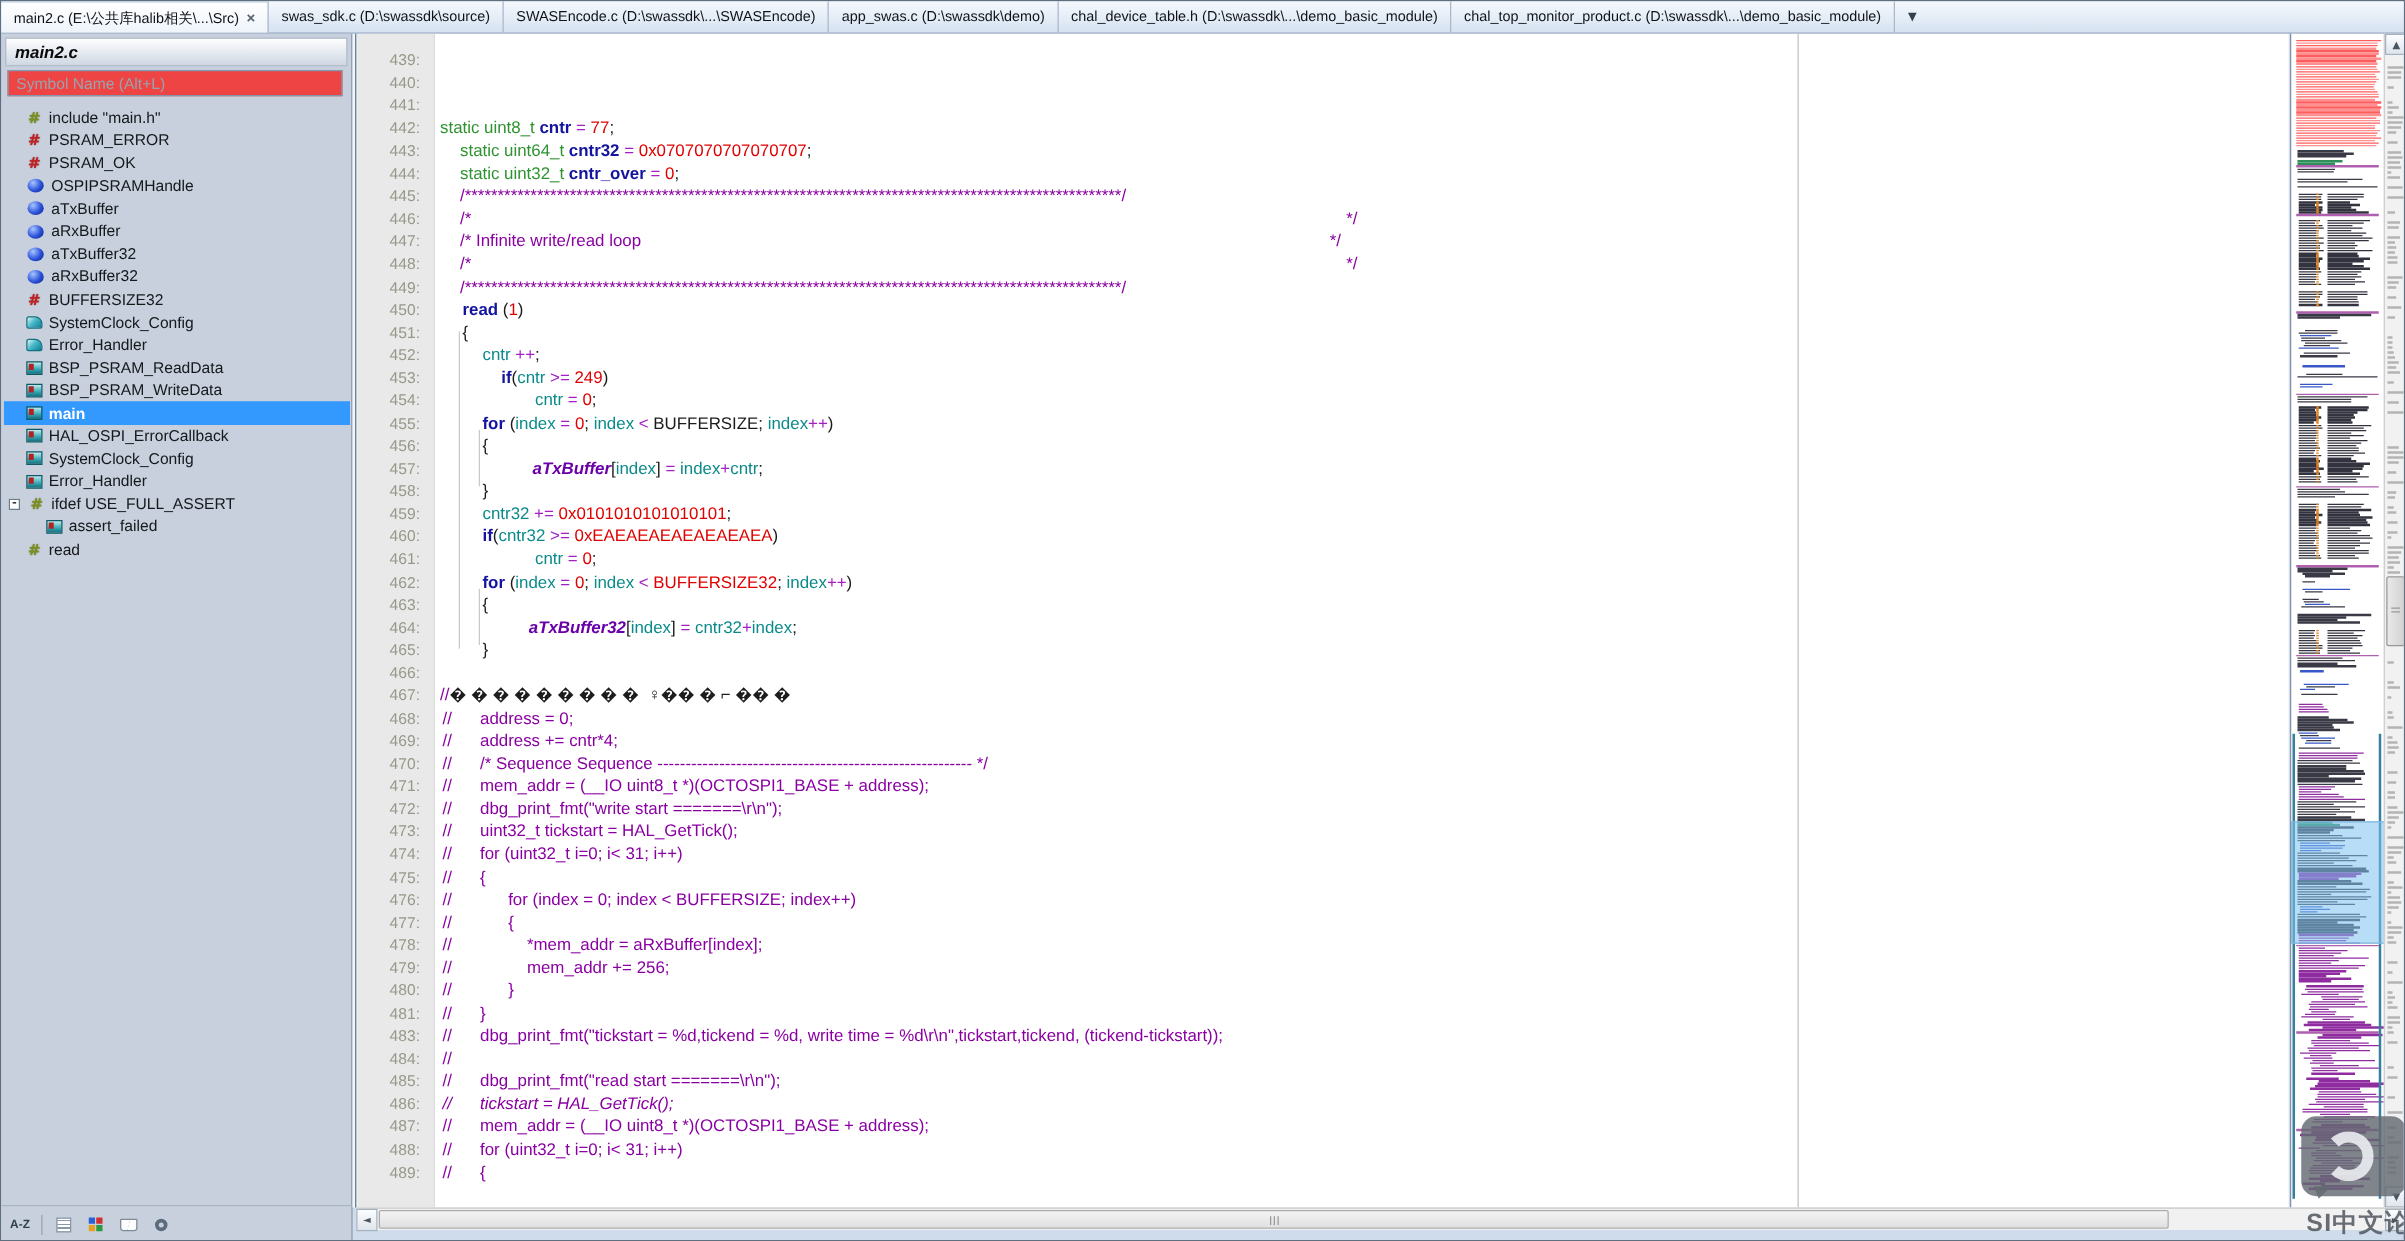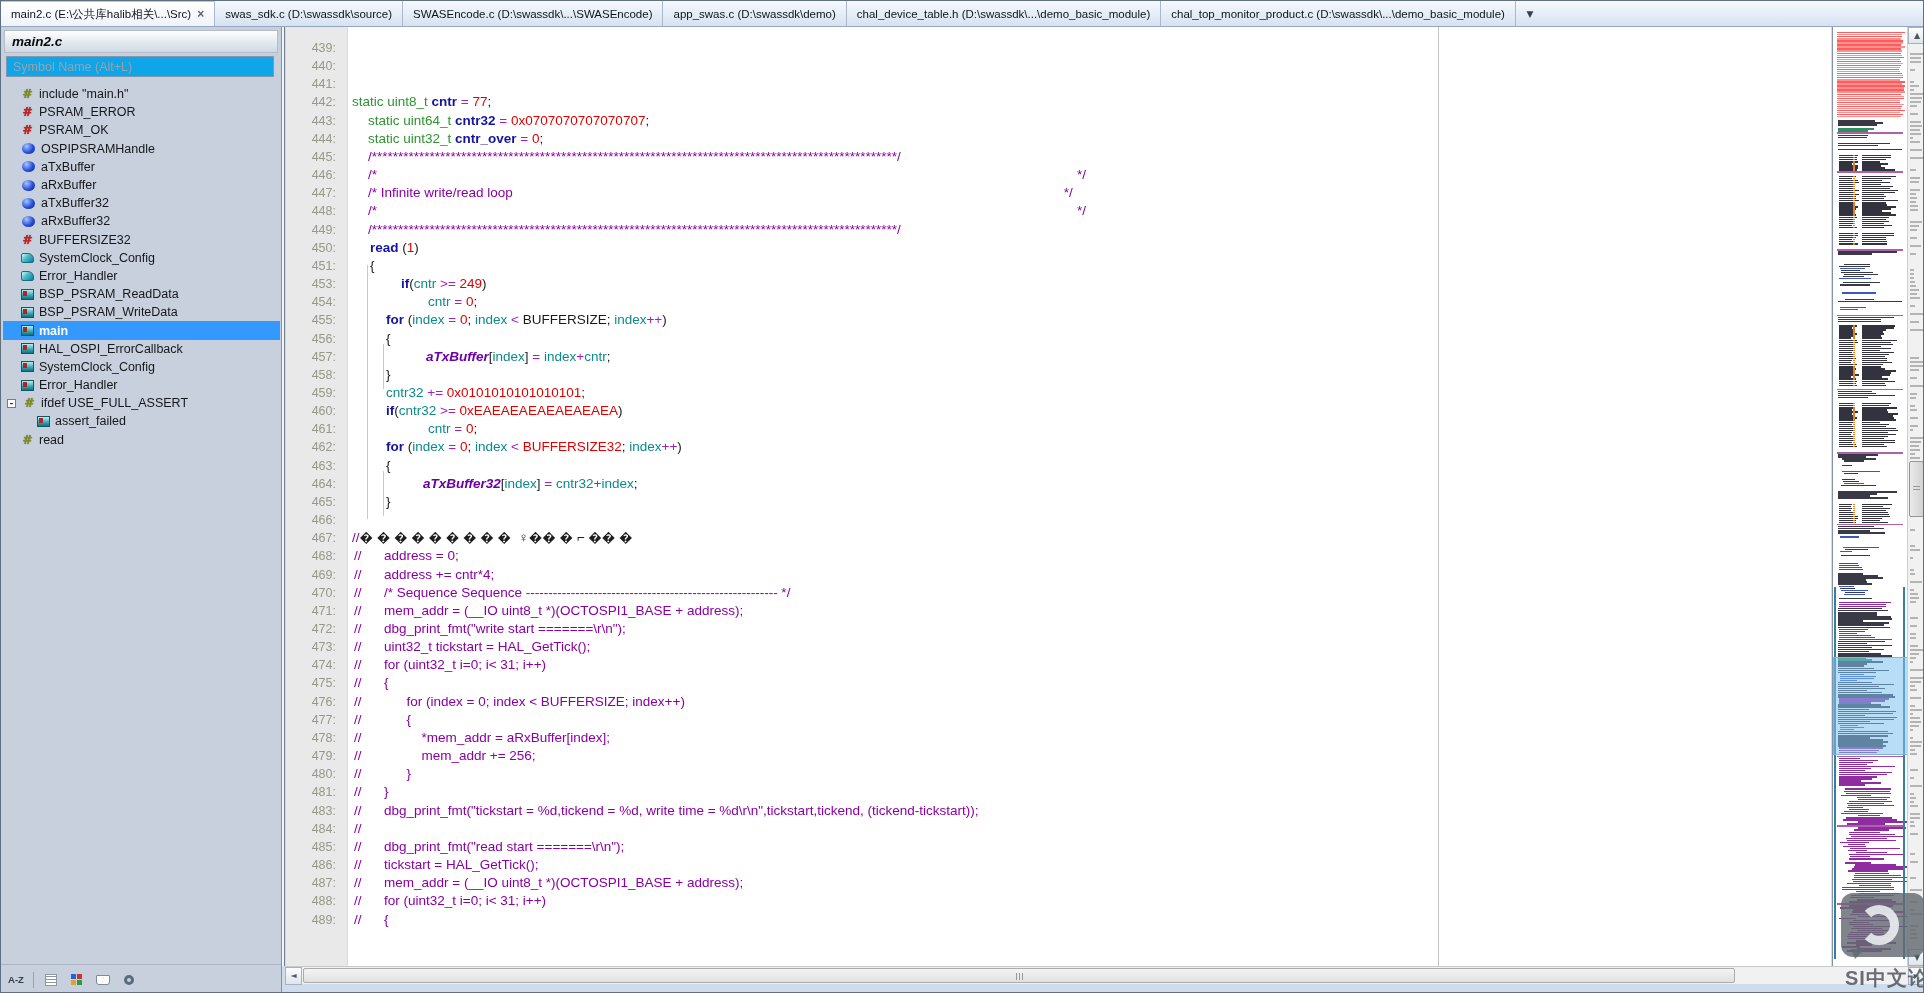--- a/index.html
+++ b/index.html
@@ -21,21 +21,21 @@
   .tab-overflow{width:28px;display:flex;align-items:center;justify-content:center;color:#33404e;
                 font-family:"DejaVu Sans",sans-serif;font-size:10px}
 
   
   .sidebar{position:absolute;left:0;top:26px;width:281px;height:967px;background:var(--sidebar-bg);
            border-right:1px solid #8392a6}
   .sb-title{margin:3px 3px 0 3px;height:23px;line-height:22px;padding-left:7px;
             background:linear-gradient(#fefefe,#cfd8e4);border:1px solid #b3bdca;
             font-size:13.5px;font-weight:bold;font-style:italic;color:#0a0a0a}
   .sb-search{position:absolute;left:5px;top:29px;width:268px;height:21px;border:1px solid #8296ad;
-             font-size:12.5px;padding:0 6px;color:#222;background:#0ea5e9}
+             font-size:12.5px;padding:0 6px;color:#222;background:#ef4444}
   .sb-search::placeholder{color:#9aa2ac}
   .symbol-list{position:absolute;left:2px;top:58px;width:277px;height:872px;overflow:hidden;font-size:12.5px}
   .sym{display:flex;align-items:center;gap:5px;height:18.2px;padding-left:18px;color:#15181c;white-space:nowrap}
   .sym.sel{background:var(--selection);color:#fff;font-weight:bold}
   .sym.has-exp{padding-left:4px}
   .sym.child{padding-left:34px}
   .exp{width:9px;height:9px;flex:0 0 9px;border:1px solid #6f7d8c;background:#fff;color:#333;
        font:bold 9px/7px "DejaVu Sans Mono",monospace;text-align:center;margin-right:2px}
   .ic{width:13px;height:13px;flex:0 0 13px;display:flex;align-items:center;justify-content:center;
       font:bold 12px/12px "DejaVu Sans",sans-serif}
@@ -308,20 +308,24 @@
         </div>
         <div class="crow">
           <span class="lnum">450:</span>
           <span class="ccode" style="padding-left: 18px;"><span class="c-k">read</span><span class="c-p"> (</span><span class="c-n">1</span><span class="c-p">)</span></span>
         </div>
         <div class="crow">
           <span class="lnum">451:</span>
           <span class="ccode" style="padding-left: 18px;"><span class="c-p">{</span></span>
         </div>
         <div class="crow">
+          <span class="lnum">452:</span>
+          <span class="ccode" style="padding-left: 34px;"><span class="c-t">cntr</span><span class="c-p"> </span><span class="c-o">++</span><span class="c-p">;</span></span>
+        </div>
+        <div class="crow">
           <span class="lnum">453:</span>
           <span class="ccode" style="padding-left: 49px;"><span class="c-k">if</span><span class="c-p">(</span><span class="c-t">cntr</span><span class="c-p"> </span><span class="c-o">&gt;=</span><span class="c-p"> </span><span class="c-n">249</span><span class="c-p">)</span></span>
         </div>
         <div class="crow">
           <span class="lnum">454:</span>
           <span class="ccode" style="padding-left: 76px;"><span class="c-t">cntr</span><span class="c-p"> </span><span class="c-o">=</span><span class="c-p"> </span><span class="c-n">0</span><span class="c-p">;</span></span>
         </div>
         <div class="crow">
           <span class="lnum">455:</span>
           <span class="ccode" style="padding-left: 34px;"><span class="c-k">for</span><span class="c-p"> (</span><span class="c-t">index</span><span class="c-p"> </span><span class="c-o">=</span><span class="c-p"> </span><span class="c-n">0</span><span class="c-p">; </span><span class="c-t">index</span><span class="c-p"> </span><span class="c-o">&lt;</span><span class="c-p"> BUFFERSIZE; </span><span class="c-t">index</span><span class="c-o">++</span><span class="c-p">)</span></span>
@@ -437,21 +441,21 @@
         <div class="crow">
           <span class="lnum">484:</span>
           <span class="ccode" style="padding-left: 2px;"><span class="c-c">//</span></span>
         </div>
         <div class="crow">
           <span class="lnum">485:</span>
           <span class="ccode" style="padding-left: 2px;"><span class="c-c">//      dbg_print_fmt("read start =======\r\n");</span></span>
         </div>
         <div class="crow">
           <span class="lnum">486:</span>
-          <span class="ccode" style="padding-left: 2px;"><span class="c-c">//      tickstart = HAL_GetTick();</span></span>
+          <span class="ccode" style="padding-left: 2px; font-style: italic;"><span class="c-c">//      tickstart = HAL_GetTick();</span></span>
         </div>
         <div class="crow">
           <span class="lnum">487:</span>
           <span class="ccode" style="padding-left: 2px;"><span class="c-c">//      mem_addr = (__IO uint8_t *)(OCTOSPI1_BASE + address);</span></span>
         </div>
         <div class="crow">
           <span class="lnum">488:</span>
           <span class="ccode" style="padding-left: 2px;"><span class="c-c">//      for (uint32_t i=0; i&lt; 31; i++)</span></span>
         </div>
         <div class="crow">

